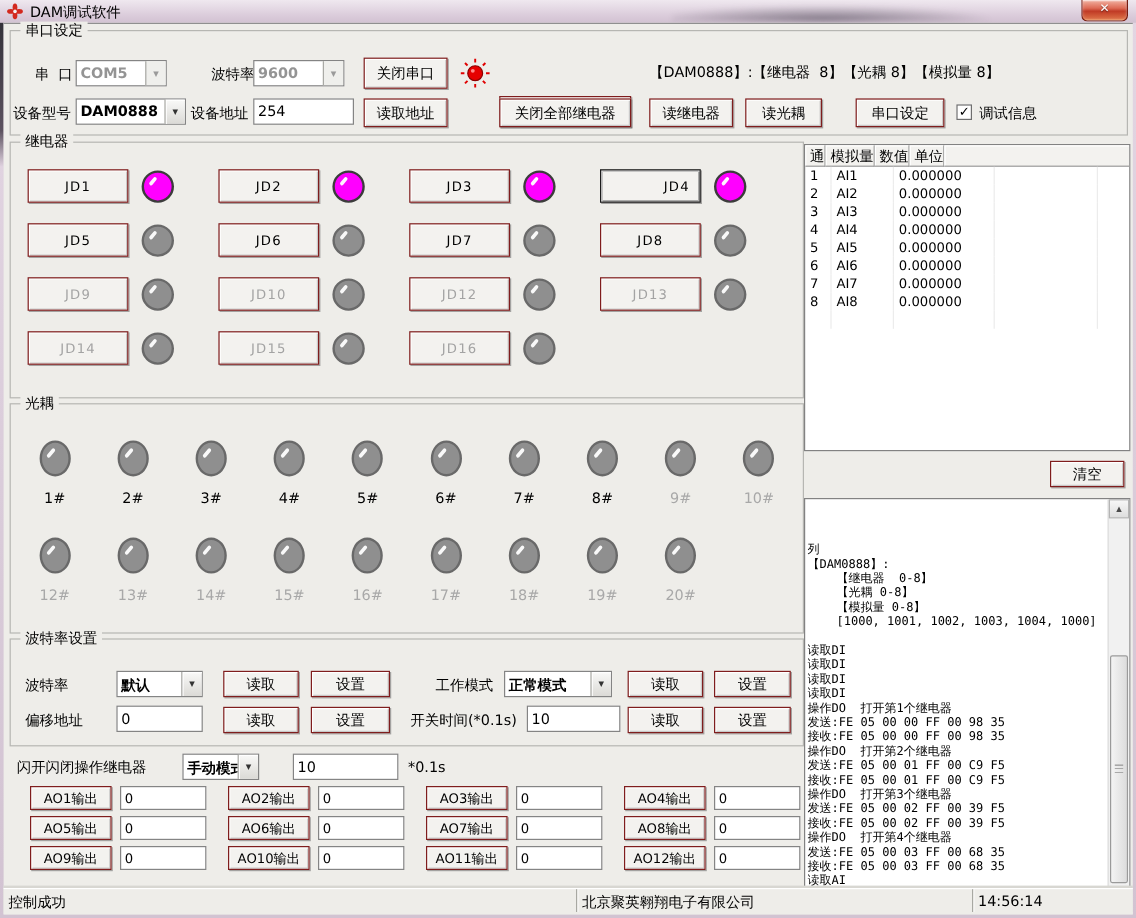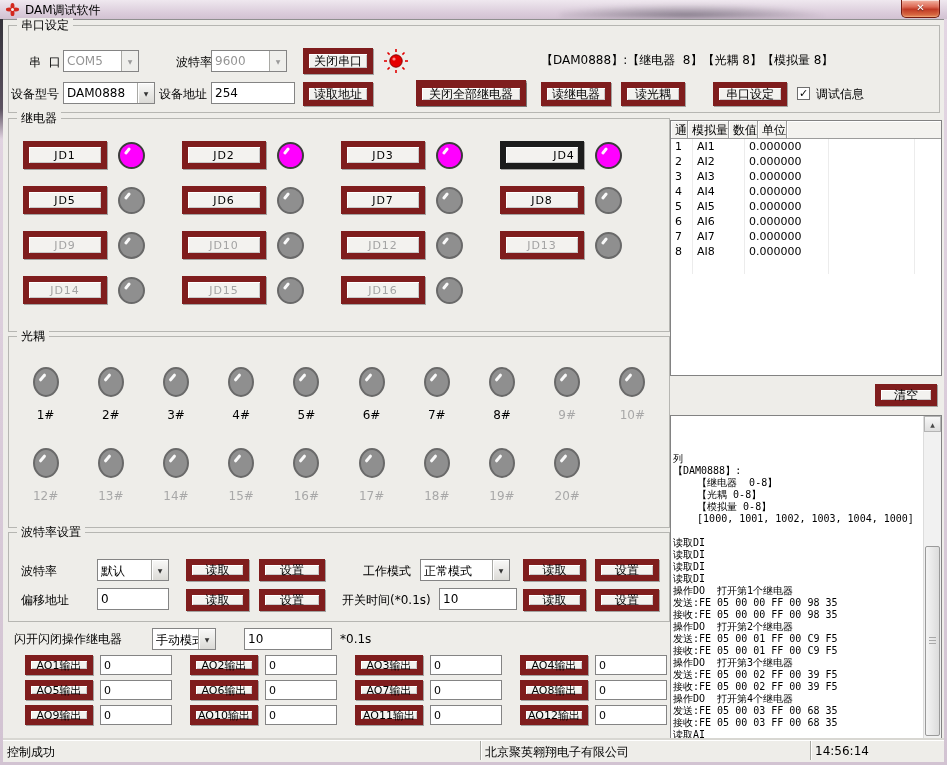--- a/index.html
+++ b/index.html
@@ -22,29 +22,29 @@
        text-shadow:0 1px 1px rgba(0,0,0,.5);}
   .edge-dark{position:absolute;left:0;top:19px;width:3px;height:120px;
        background:linear-gradient(#34323a,#5c5260 75%,rgba(92,82,96,0));}
   
   .client{position:absolute;left:3px;right:3px;top:19px;bottom:3px;background:#eeede9;
        border-top:1px solid #8f8f8f;}
   .group{position:absolute;border:1px solid #b6b6b2;box-shadow:inset 0 0 0 0 #fff;}
   .gt{position:absolute;top:-8px;left:8px;background:#eeede9;padding:0 4px;font-size:12px;
        white-space:pre;line-height:14px;}
   .lb{position:absolute;font-size:12px;white-space:pre;line-height:15px;}
-  .btn{background:#f3f2ef;border:6px solid #7f1d1d;font-family:inherit;font-size:12px;color:#000;
+  .btn{background:#f3f2ef;border:1px solid #7f1d1d;font-family:inherit;font-size:12px;color:#000;
        box-shadow:inset 1px 1px 0 #fff,inset -1px -1px 0 #c9c9c9,1px 1px 0 rgba(70,70,70,.45);
        display:flex;align-items:center;justify-content:center;box-sizing:border-box;
        padding:0;white-space:pre;cursor:default;}
   .abs{position:absolute;}
   .tin{border:1px solid #848484;background:#fff;font-family:inherit;font-size:12px;color:#000;
        padding:0 3px;box-sizing:border-box;}
   .combo{display:flex;border:1px solid #848484;background:#fff;box-sizing:border-box;}
-  .combo .ct{flex:1;font-size:12px;padding:3px 0 12px 3px;overflow:hidden;white-space:pre;}
+  .combo .ct{flex:1;font-size:12px;padding:3px 0 12px 3px;overflow:hidden;white-space:pre;font-weight:bold;}
   .combo .ca{width:16px;background:linear-gradient(#f9f9f8,#dbdad6);border-left:1px solid #a9a9a5;
        box-shadow:inset 1px 1px 0 #fff;display:flex;align-items:center;justify-content:center;
        font-size:6px;color:#333;}
   .combo.disabled .ct{color:#949494;}
   .combo.disabled .ca{background:#efefec;color:#9a9a9a;box-shadow:none;}
   .cb{width:13px;height:13px;background:#fff;border:1px solid #6e6e6e;display:flex;
        align-items:center;justify-content:center;font-size:11px;font-weight:bold;line-height:1;
        box-sizing:border-box;}
   
   .ball{width:27px;height:27px;border-radius:50%;background:#8f8f8f;border:2px solid #696969;

